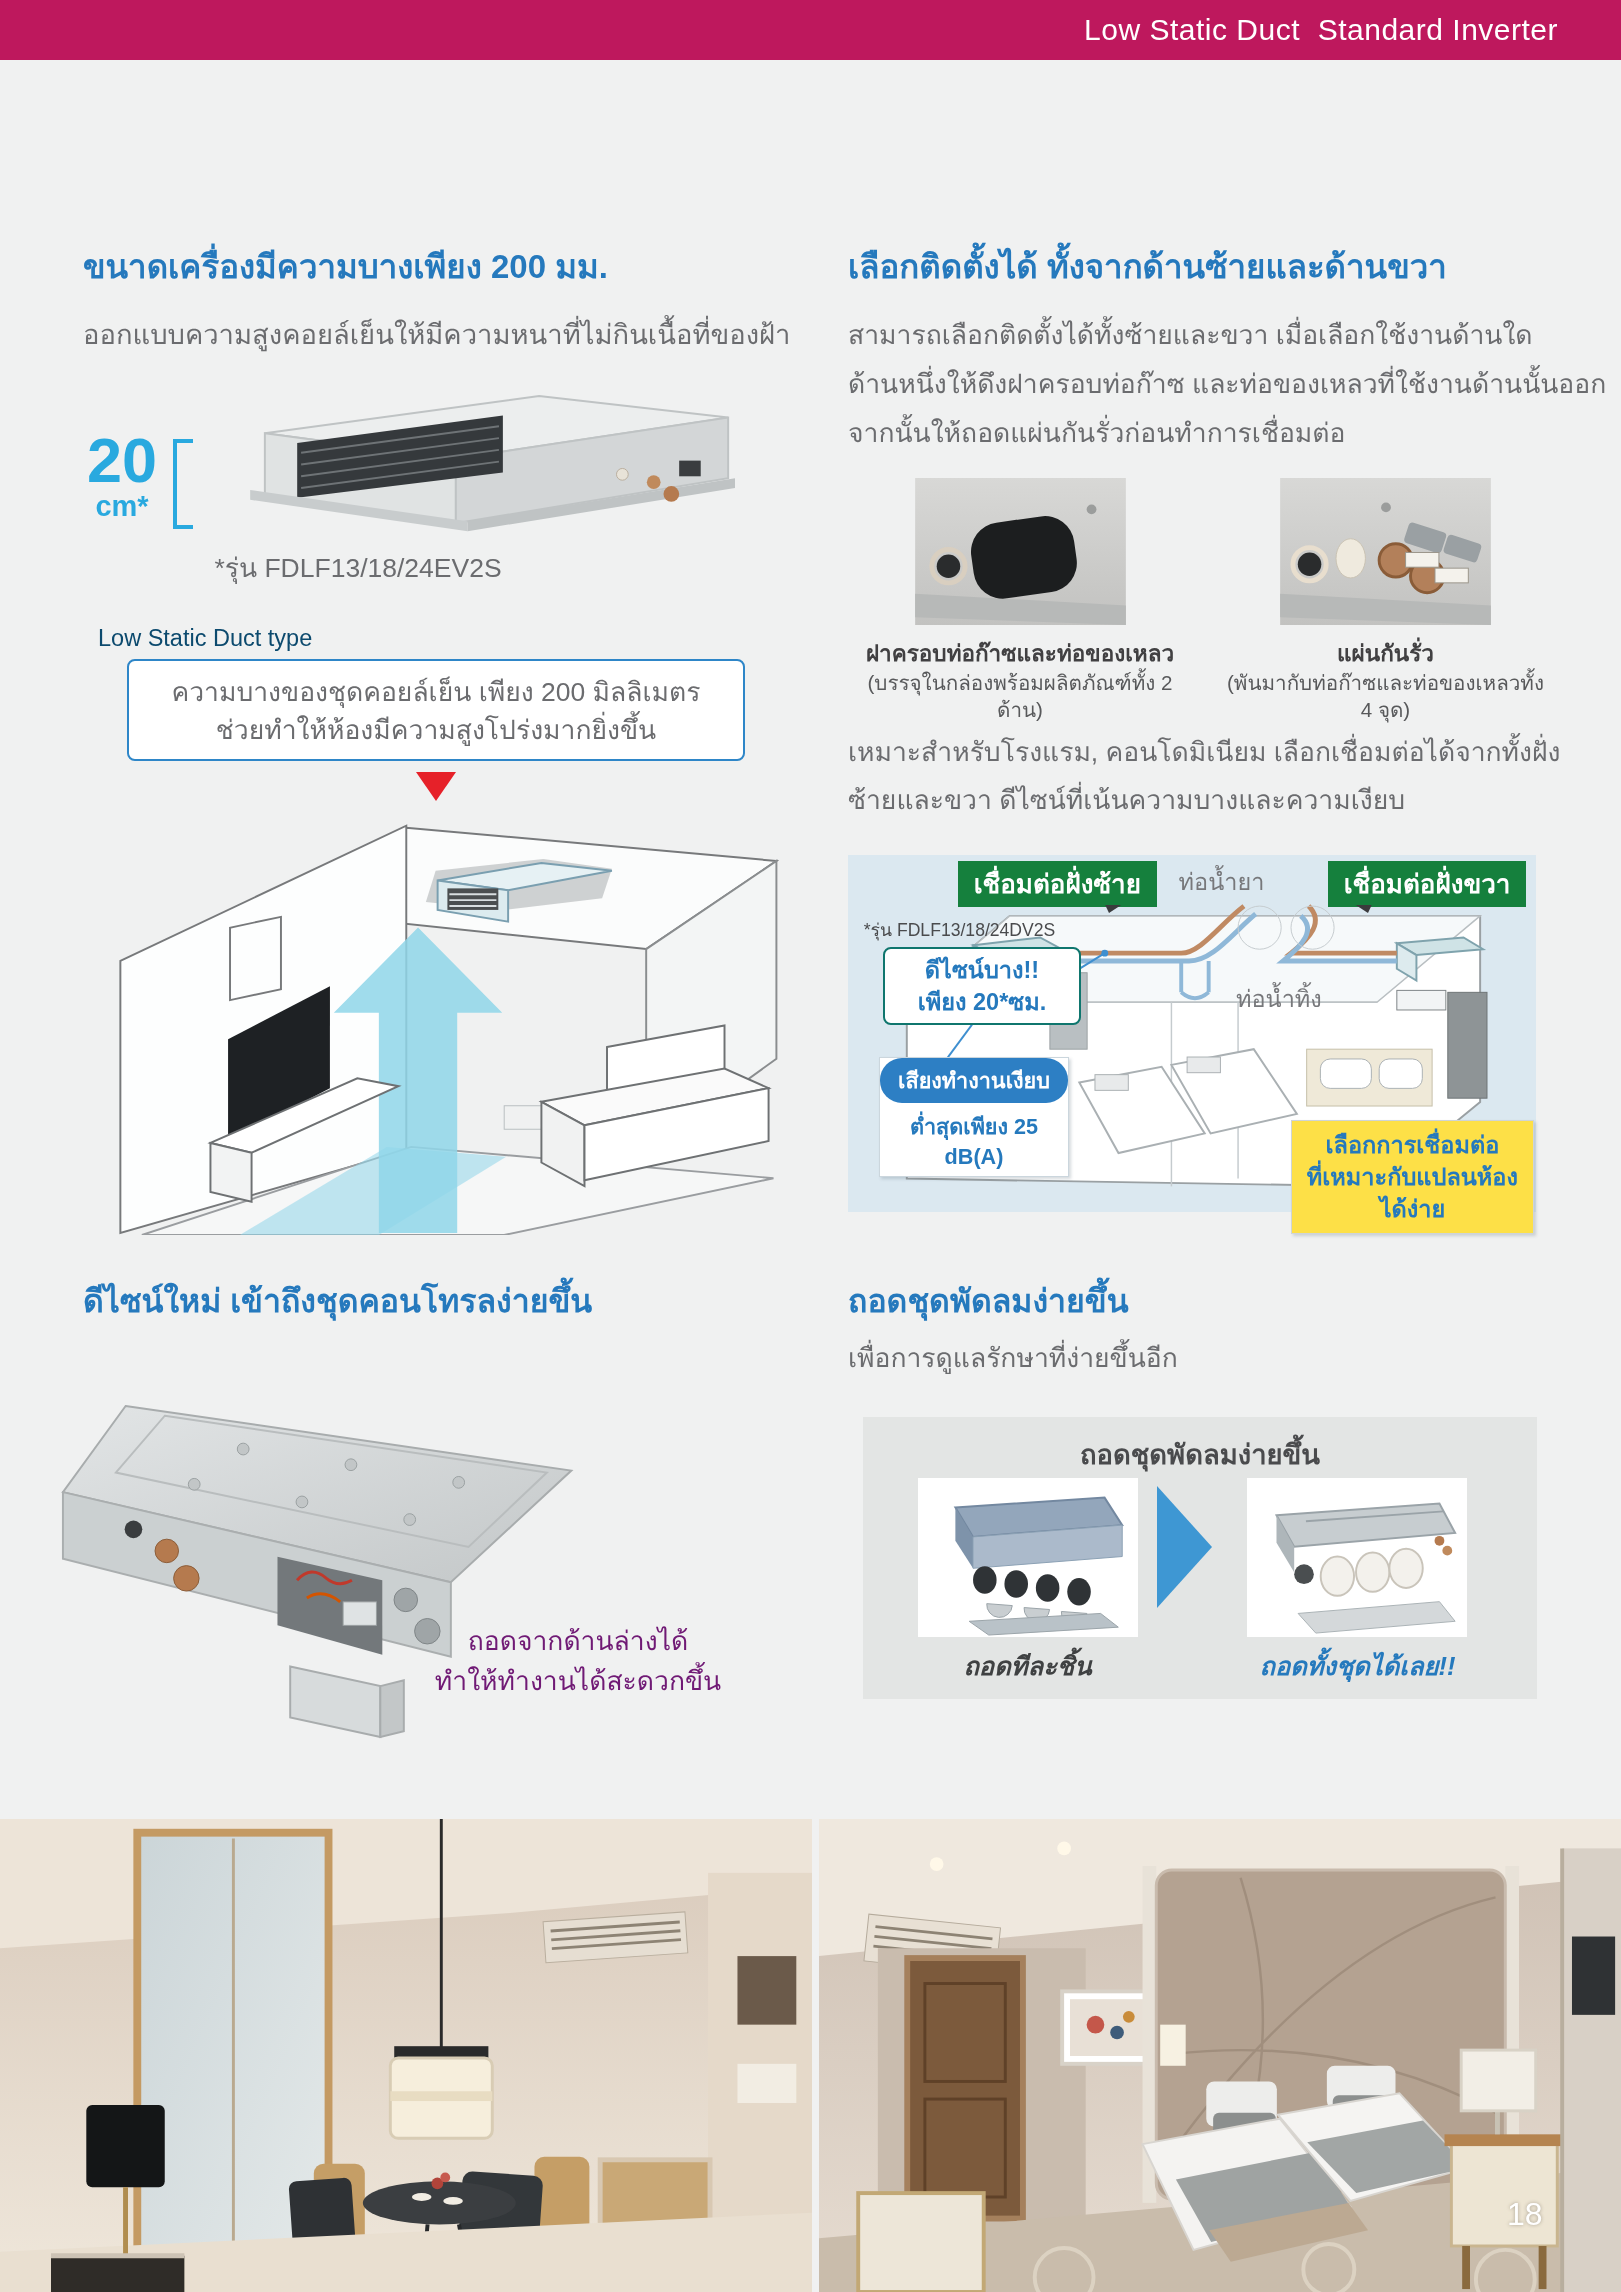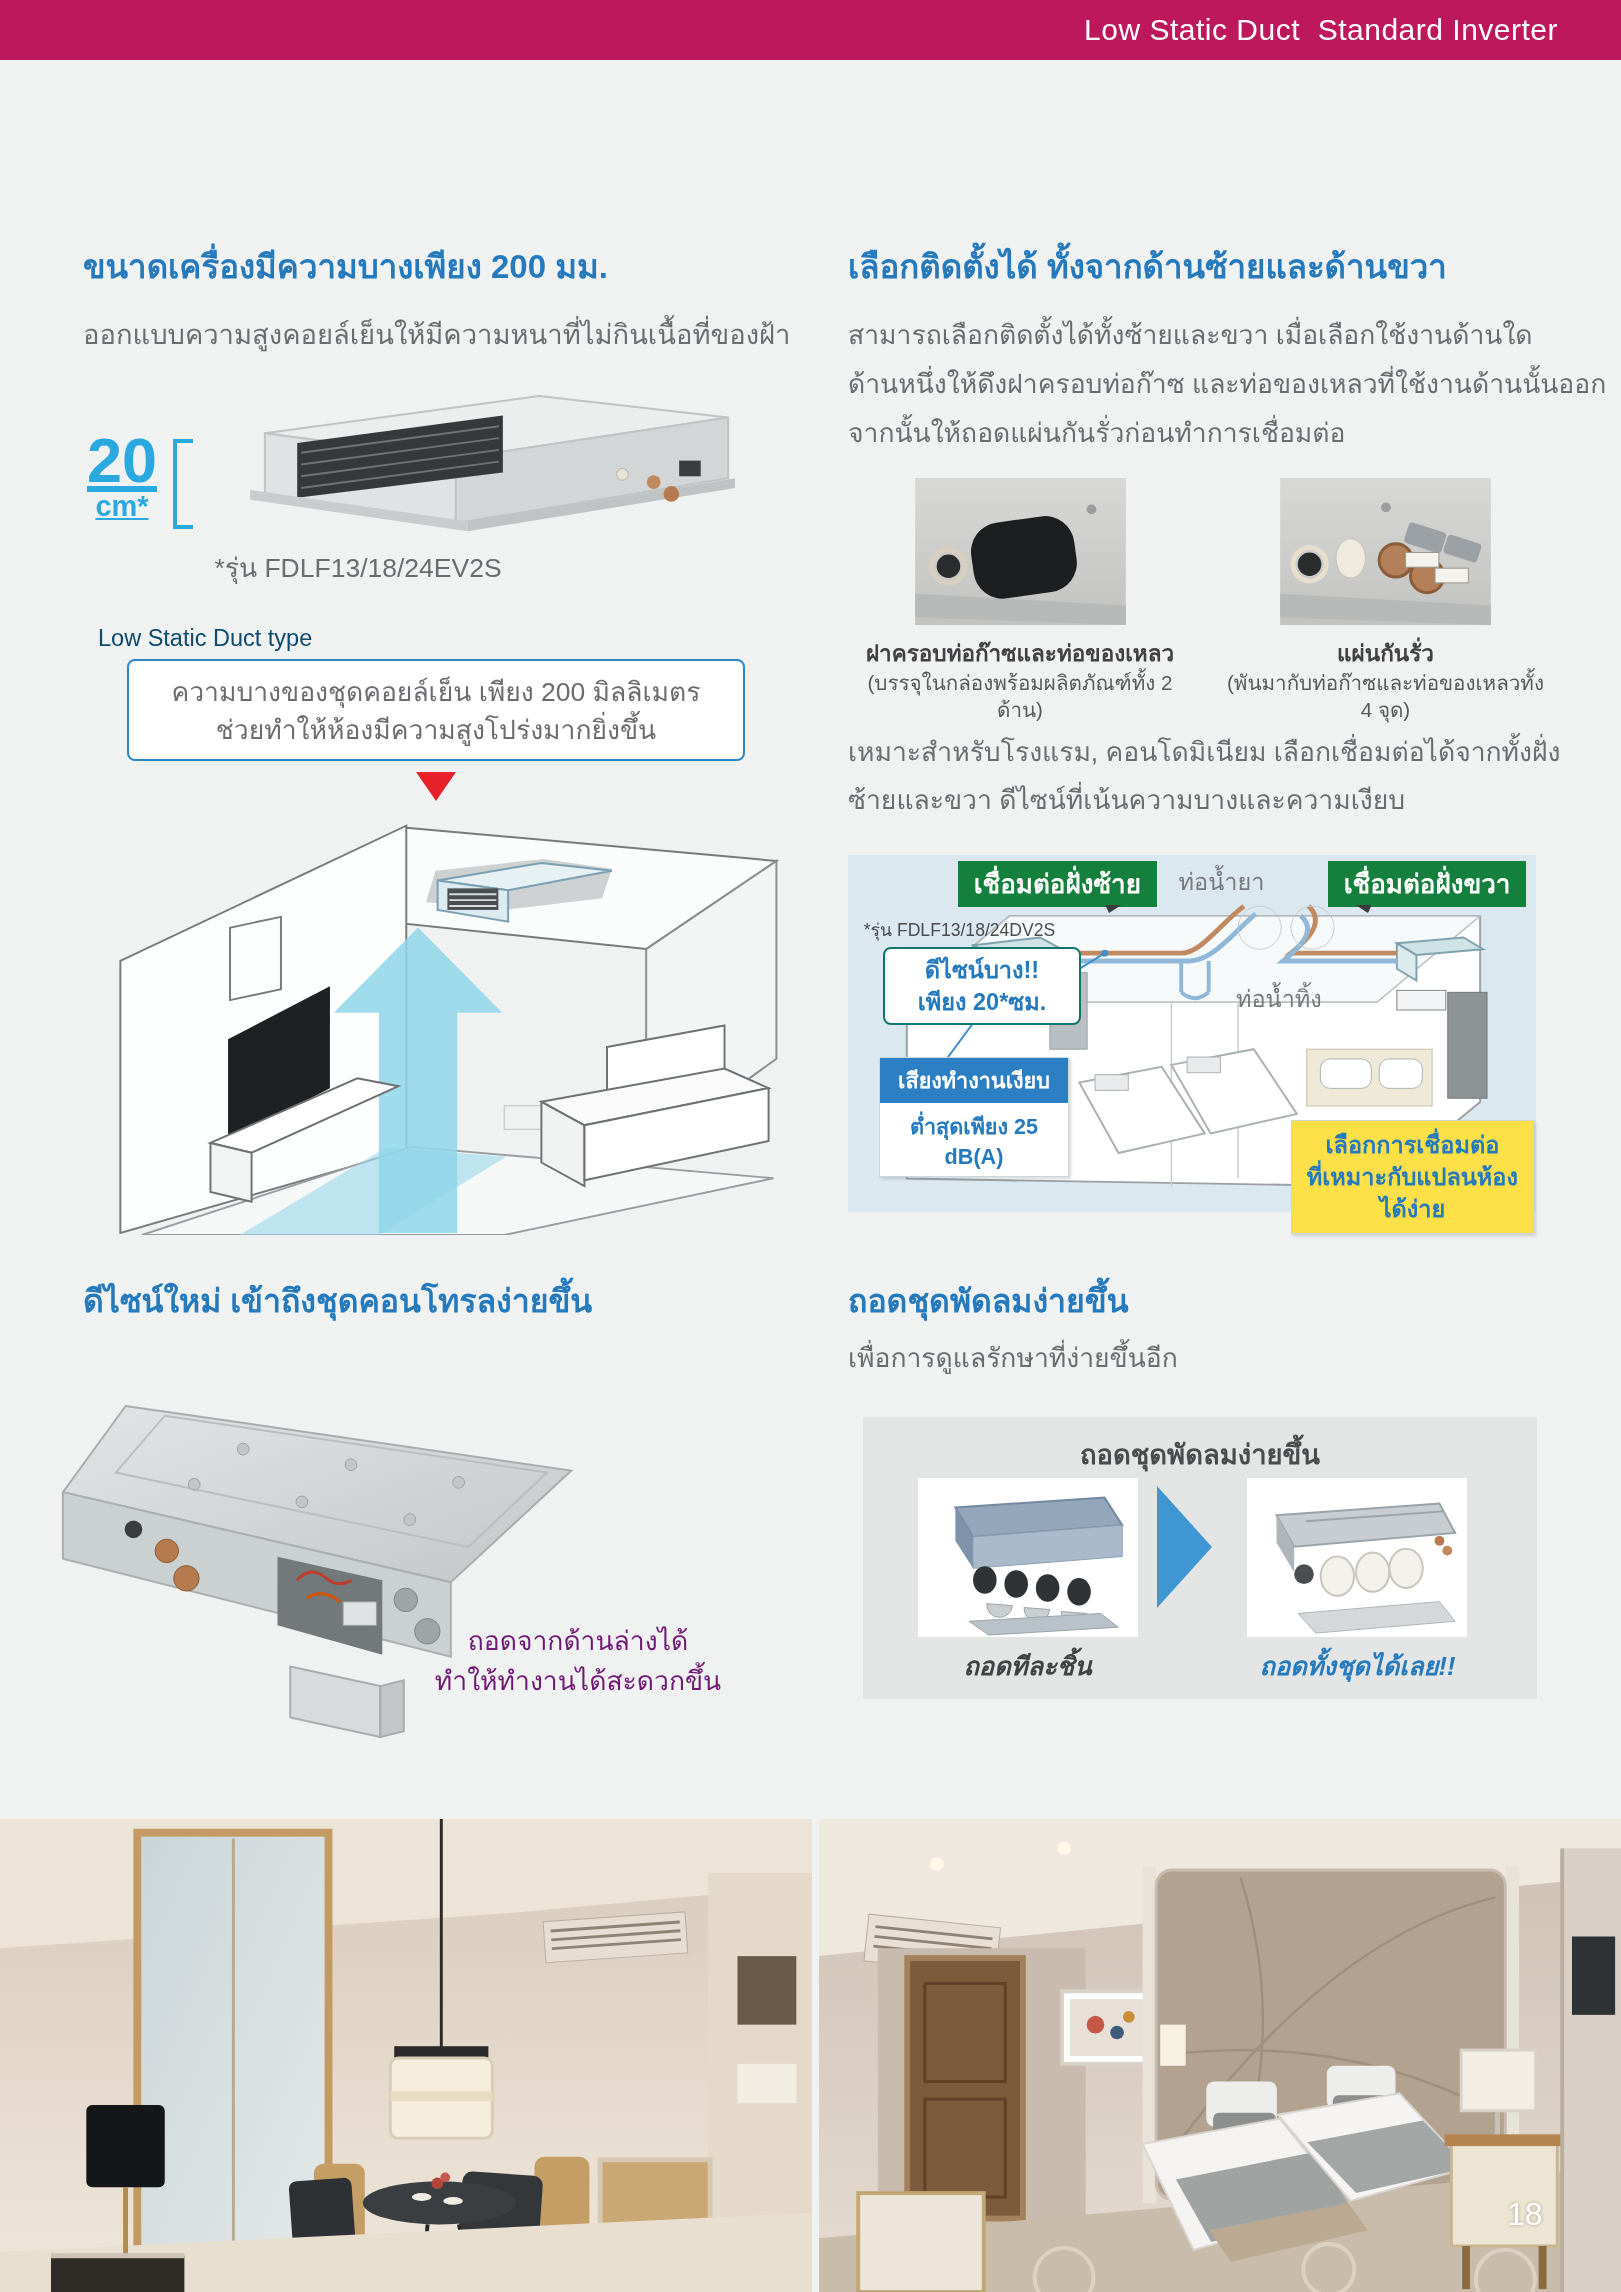--- a/index.html
+++ b/index.html
@@ -12,21 +12,21 @@
   .topbar-title{position:absolute;right:63px;top:0;line-height:60px;color:#FFFFFF;
                 font-size:30px;font-weight:400;letter-spacing:0.5px;white-space:pre;}
 
   
   .h-blue{color:#2579BD;font-weight:700;font-size:33px;line-height:1.2;}
   .body-gray{color:#6B6C6F;font-size:26.5px;line-height:1.5;}
 
   
   .lt-heading{left:83px;top:247px;}
   .lt-body{left:83px;top:314px;font-size:27.4px;}
-  .dim{left:80px;top:431px;width:84px;text-align:center;color:#29A9DF;text-decoration:underline;}
+  .dim{left:80px;top:431px;width:84px;text-align:center;color:#29A9DF;}
   .dim-num{font-size:63px;font-weight:700;line-height:.95;}
   .dim-unit{font-size:29px;font-weight:700;line-height:1.1;}
   .bracket{left:173px;top:439px;width:15.7px;height:82px;
            border-left:4.9px solid #29A9DF;border-top:4.9px solid #29A9DF;border-bottom:4.9px solid #29A9DF;}
   .unit-photo{left:211px;top:388px;width:524px;height:157px;}
   .lt-model{left:167px;top:547px;width:382px;text-align:center;color:#6B6C6F;font-size:26.5px;}
   .lt-type{left:98px;top:625px;color:#0c4a6e;font-size:23.5px;}
   .callout{left:127px;top:659px;width:614px;height:86px;background:#FFFFFF;border:2px solid #2E86C8;
            border-radius:7.8px;text-align:center;color:#6B6C6F;font-size:26.5px;line-height:38px;padding-top:11.8px;}
   .red-arrow{left:416px;top:772px;width:0;height:0;border-left:20.6px solid transparent;
@@ -61,21 +61,21 @@
   .dg-badge-r{left:480px;top:5.9px;}
   .dg-badge-r::after{content:"";position:absolute;left:16%;top:96%;border:8.8px solid transparent;
             border-top-color:#3B3B3D;transform:skewX(28deg);}
   .dg-pipe-label{position:absolute;left:310px;top:7.8px;width:127px;text-align:center;color:#77787B;font-size:23.5px;}
   .dg-model{position:absolute;left:15.7px;top:61px;color:#4A4B4D;font-size:17.6px;}
   .dg-slim{position:absolute;left:35px;top:92px;width:194px;background:#FFFFFF;border:2px solid #0f766e;
            border-radius:7.8px;text-align:center;color:#2579BD;font-weight:700;font-size:23.5px;line-height:32px;padding:4.9px 0;}
   .dg-drain{position:absolute;left:388px;top:125px;color:#77787B;font-size:23.5px;}
   .dg-quiet{position:absolute;left:31px;top:202px;width:188px;background:#FFFFFF;border:1px solid #CBD6DD;
             box-shadow:2px 2px 2.9px rgba(90,110,125,.25);}
-  .dg-quiet-title{background:#2D7FC4;color:#FFFFFF;font-size:21.6px;font-weight:600;text-align:center;padding:4.9px 0;}
+  .dg-quiet-title{background:#2D7FC4;color:#FFFFFF;font-size:21.6px;font-weight:600;text-align:center;padding:4.9px 0;border-radius:22px;}
   .dg-quiet-value{color:#2579BD;font-size:21.6px;font-weight:700;text-align:center;padding:5.9px 2px;}
   .dg-choose{position:absolute;left:443px;top:265px;width:233px;background:#fde047;border:1px solid #CFD4D6;
              box-shadow:2px 2px 2.9px rgba(90,110,125,.25);text-align:center;color:#2579BD;font-weight:700;
              font-size:23.5px;line-height:32px;padding:7.8px 3.9px;}
 
   
   .rb-heading{left:848px;top:1282px;font-size:32px;}
   .rb-sub{left:848px;top:1339px;font-size:26.5px;}
   .fan-panel{left:863px;top:1417px;width:674px;height:282px;background:#E3E5E4;}
   .fp-title{position:absolute;left:0;top:15.7px;width:100%;text-align:center;font-size:27.4px;font-weight:700;color:#4A4B4D;}

